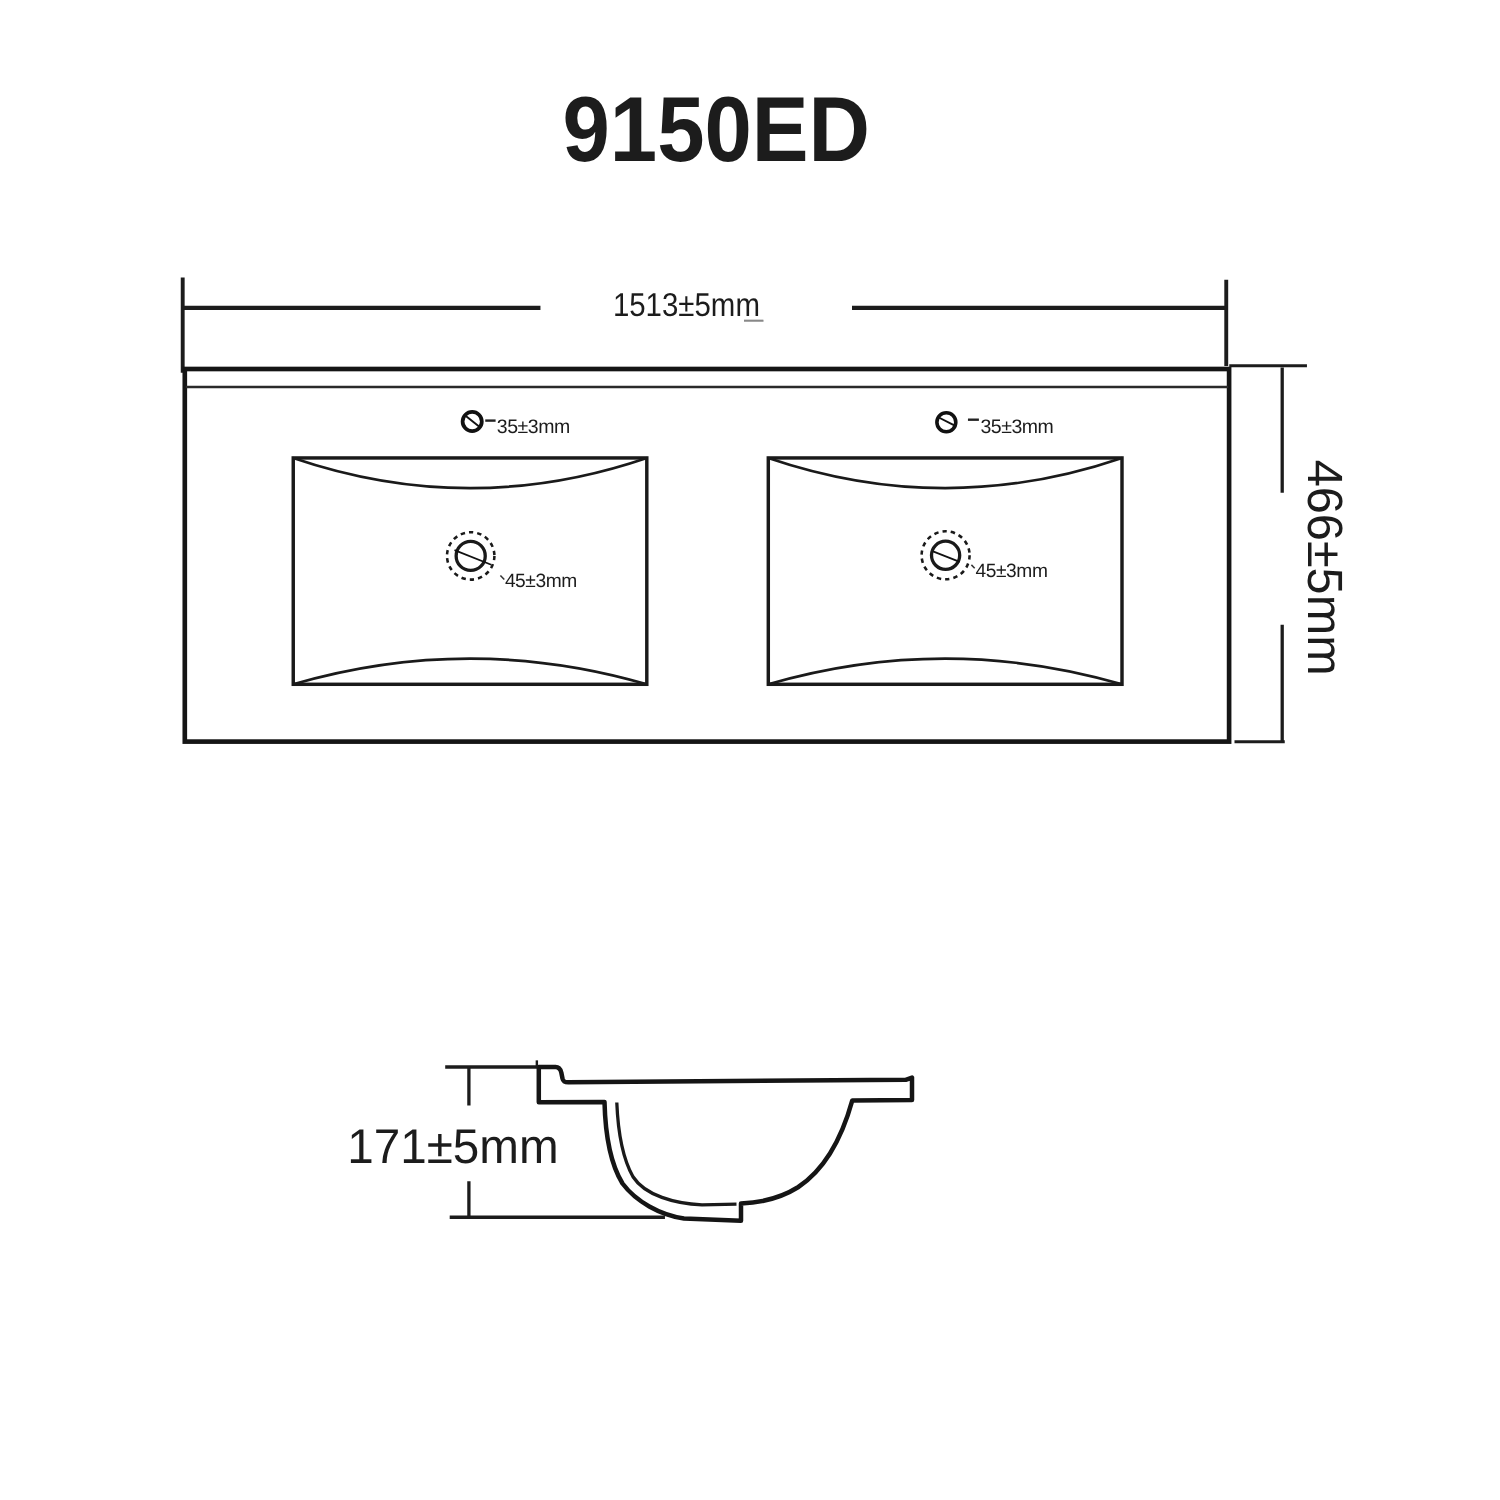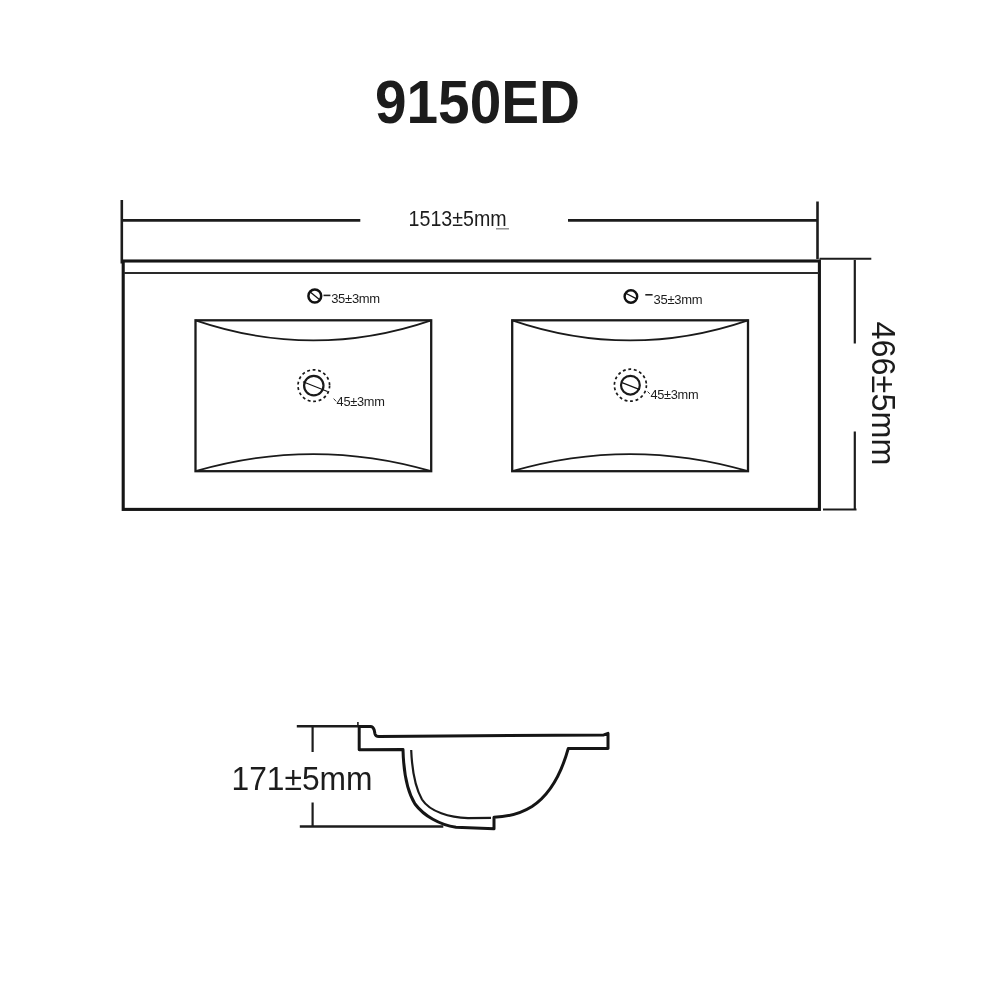--- a/index.html
+++ b/index.html
@@ -1,16 +1,16 @@
 <!DOCTYPE html>
 <html><head>
 <meta charset="utf-8">
 <style>
   html,body{margin:0;padding:0;background:#ffffff;}
-  .page{width:1000px;height:879px;position:relative;background:#fff;margin-top:15px;}
+  .page{width:1000px;height:879px;position:relative;background:#fff;}
   svg{position:absolute;top:0;left:0;}
   text{font-family:"Liberation Sans", sans-serif;fill:#1c1c1c;}
 </style>
 </head>
 <body>
 <div class="page">
 <svg width="1000" height="1000" viewBox="0 0 1000 1000">
 
   <text x="477.5" y="107.5" font-size="61.5" font-weight="bold" text-anchor="middle" textLength="205" lengthAdjust="spacingAndGlyphs" fill="#111">9150ED</text>
 

